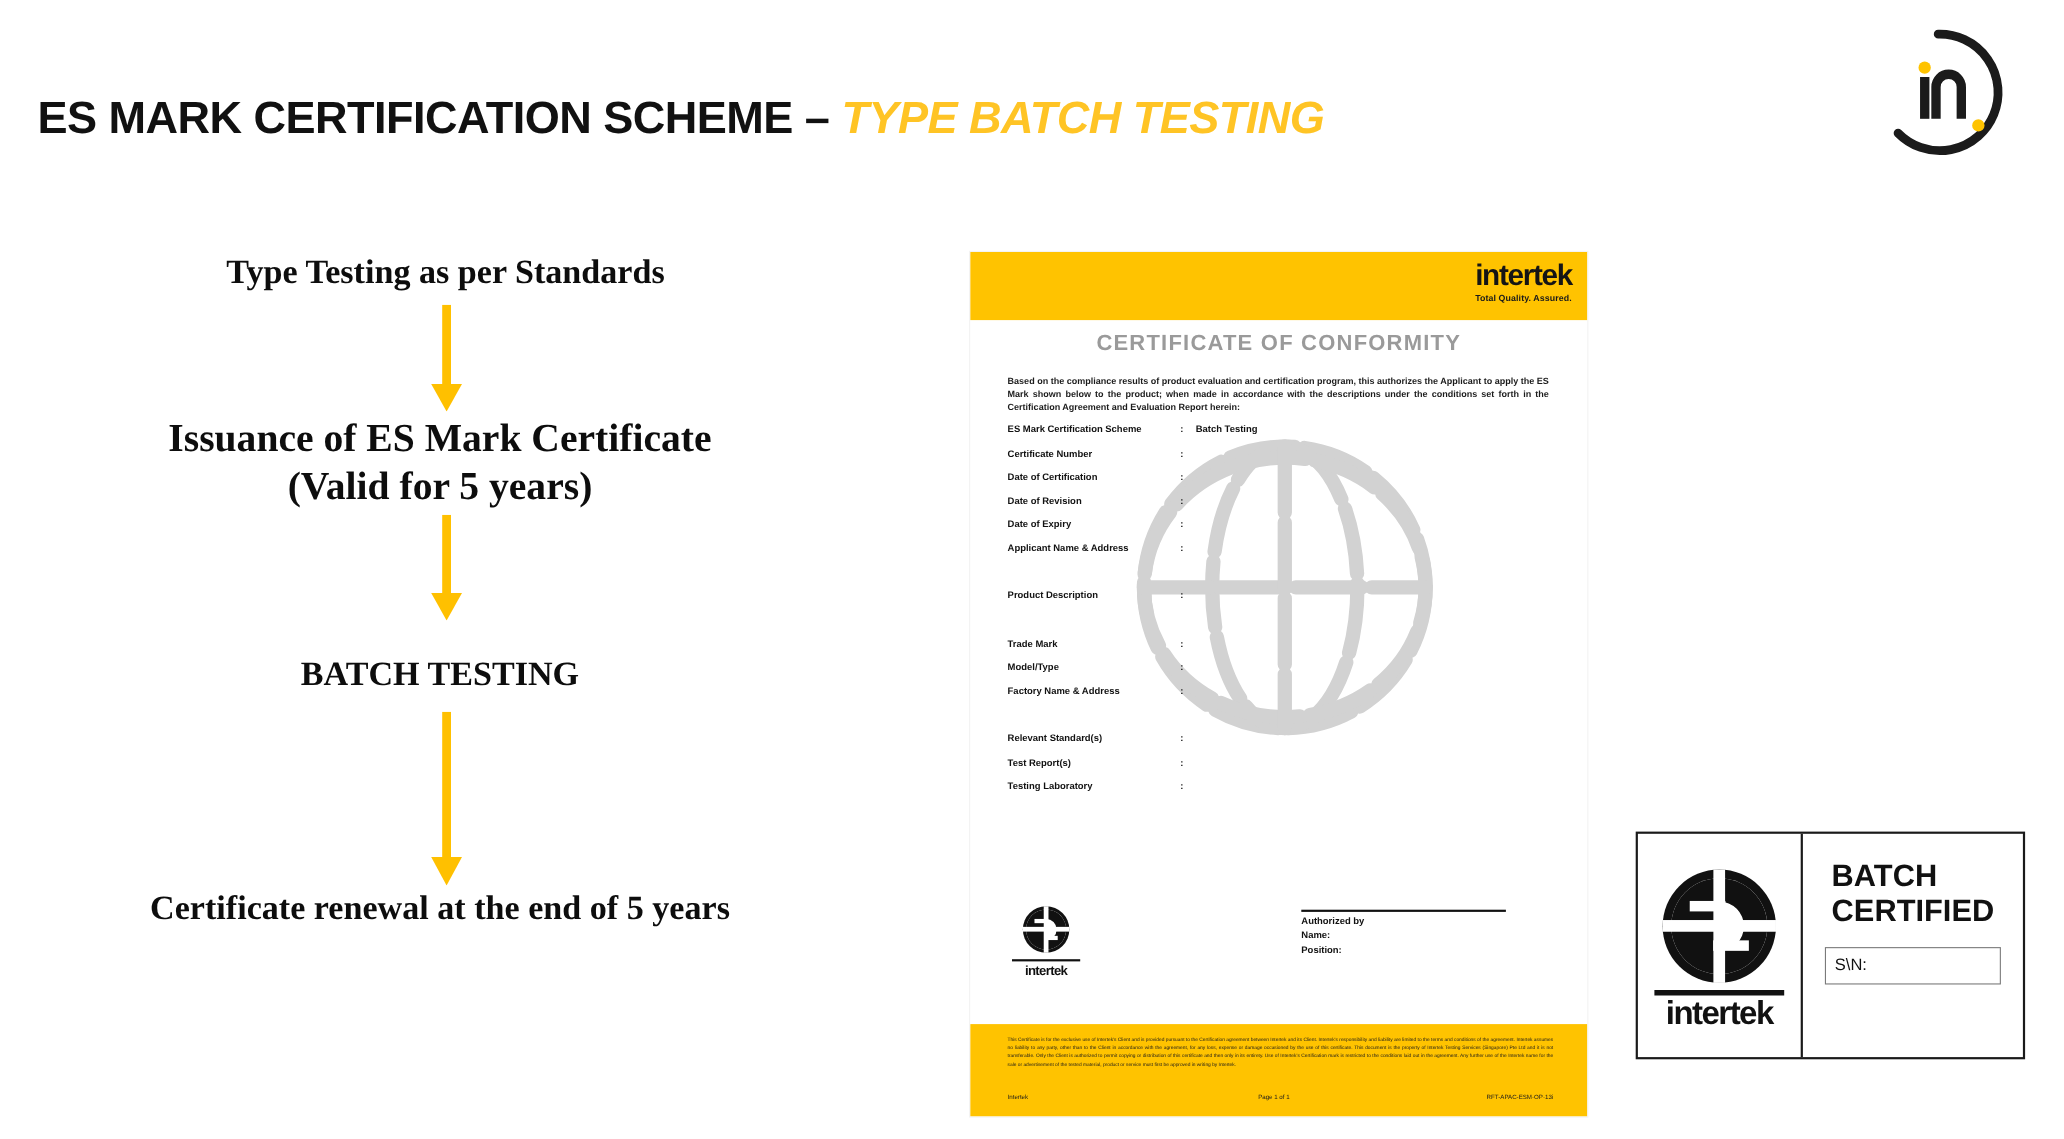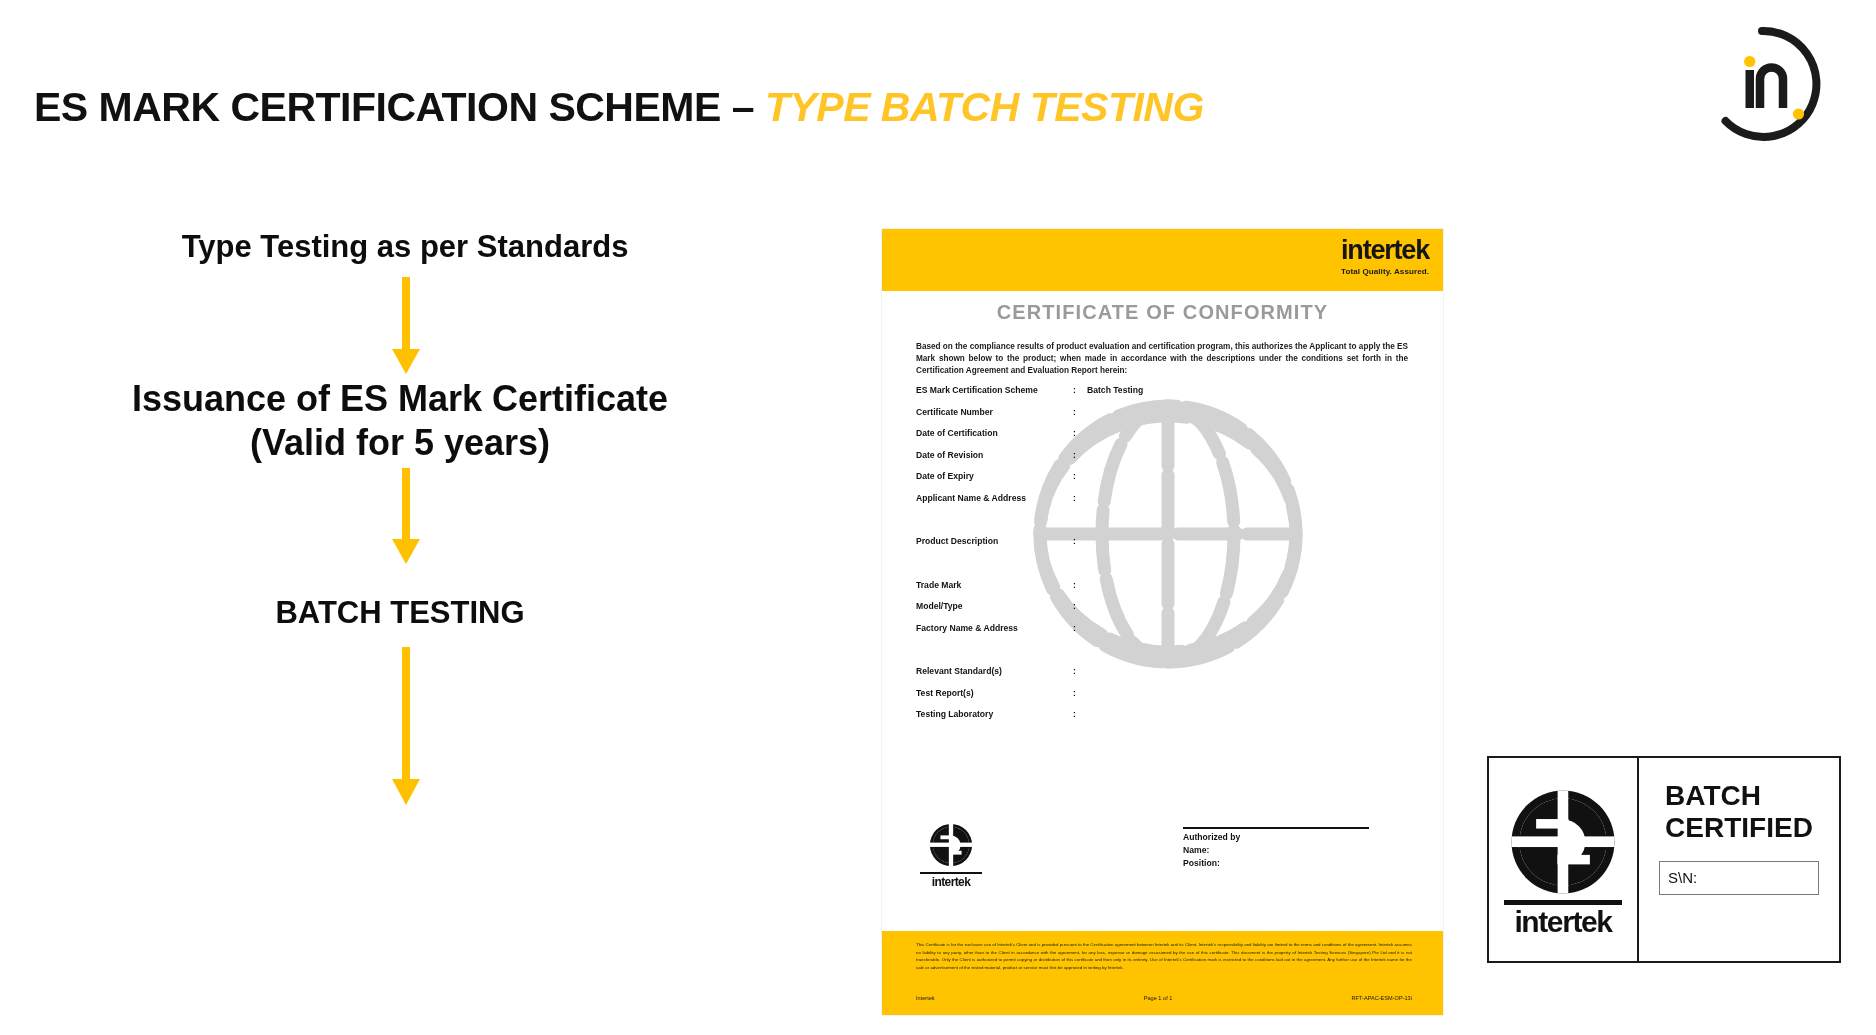--- a/index.html
+++ b/index.html
@@ -22,21 +22,21 @@
   #slide-title .t-black{color:#111111;}
   #slide-title .t-yellow{color:#FFC425;font-style:italic;}
 
   
   #brand-logo{position:absolute;left:1700px;top:22px;width:124px;height:124px;}
   #brand-logo svg{display:block;width:124px;height:124px;}
 
   
   .flow-text{
     position:absolute;text-align:center;color:#0d0d0d;
-    font-weight:bold;line-height:1.22;white-space:pre-line;
+    font-weight:bold;line-height:1.22;white-space:pre-line;font-family:Liberation Serif, serif;
   }
   #flow-step-1{left:60px;top:228px;width:690px;font-size:31px;}
   #flow-step-2{left:55px;top:377px;width:690px;font-size:36px;}
   #flow-step-3{left:55px;top:594px;width:690px;font-size:31px;}
   #flow-step-4{left:20px;top:806px;width:760px;font-size:31px;}
 
   .flow-arrow{position:absolute;width:34px;}
   .flow-arrow svg{display:block;width:34px;height:100%;}
   #flow-arrow-1{left:389px;top:277px;height:97px;}
   #flow-arrow-2{left:389px;top:468px;height:96px;}
@@ -198,20 +198,21 @@
 
   <div class="flow-text" id="flow-step-3">BATCH TESTING</div>
 
   <div class="flow-arrow" id="flow-arrow-3">
     <svg viewBox="0 0 34 158" preserveAspectRatio="none" xmlns="http://www.w3.org/2000/svg">
       <rect x="13" y="0" width="8" height="136" fill="#FFC000"></rect>
       <polygon points="3,132 31,132 17,158" fill="#FFC000"></polygon>
     </svg>
   </div>
 
+  <div class="flow-text" id="flow-step-4">Certificate renewal at the end of 5 years</div>
 
   <div id="certificate">
 
     <div id="cert-header-band"></div>
 
     <div id="cert-brand">
       <div id="cert-brand-word">intertek</div>
       <div id="cert-brand-tag">Total Quality. Assured.</div>
     </div>
 

